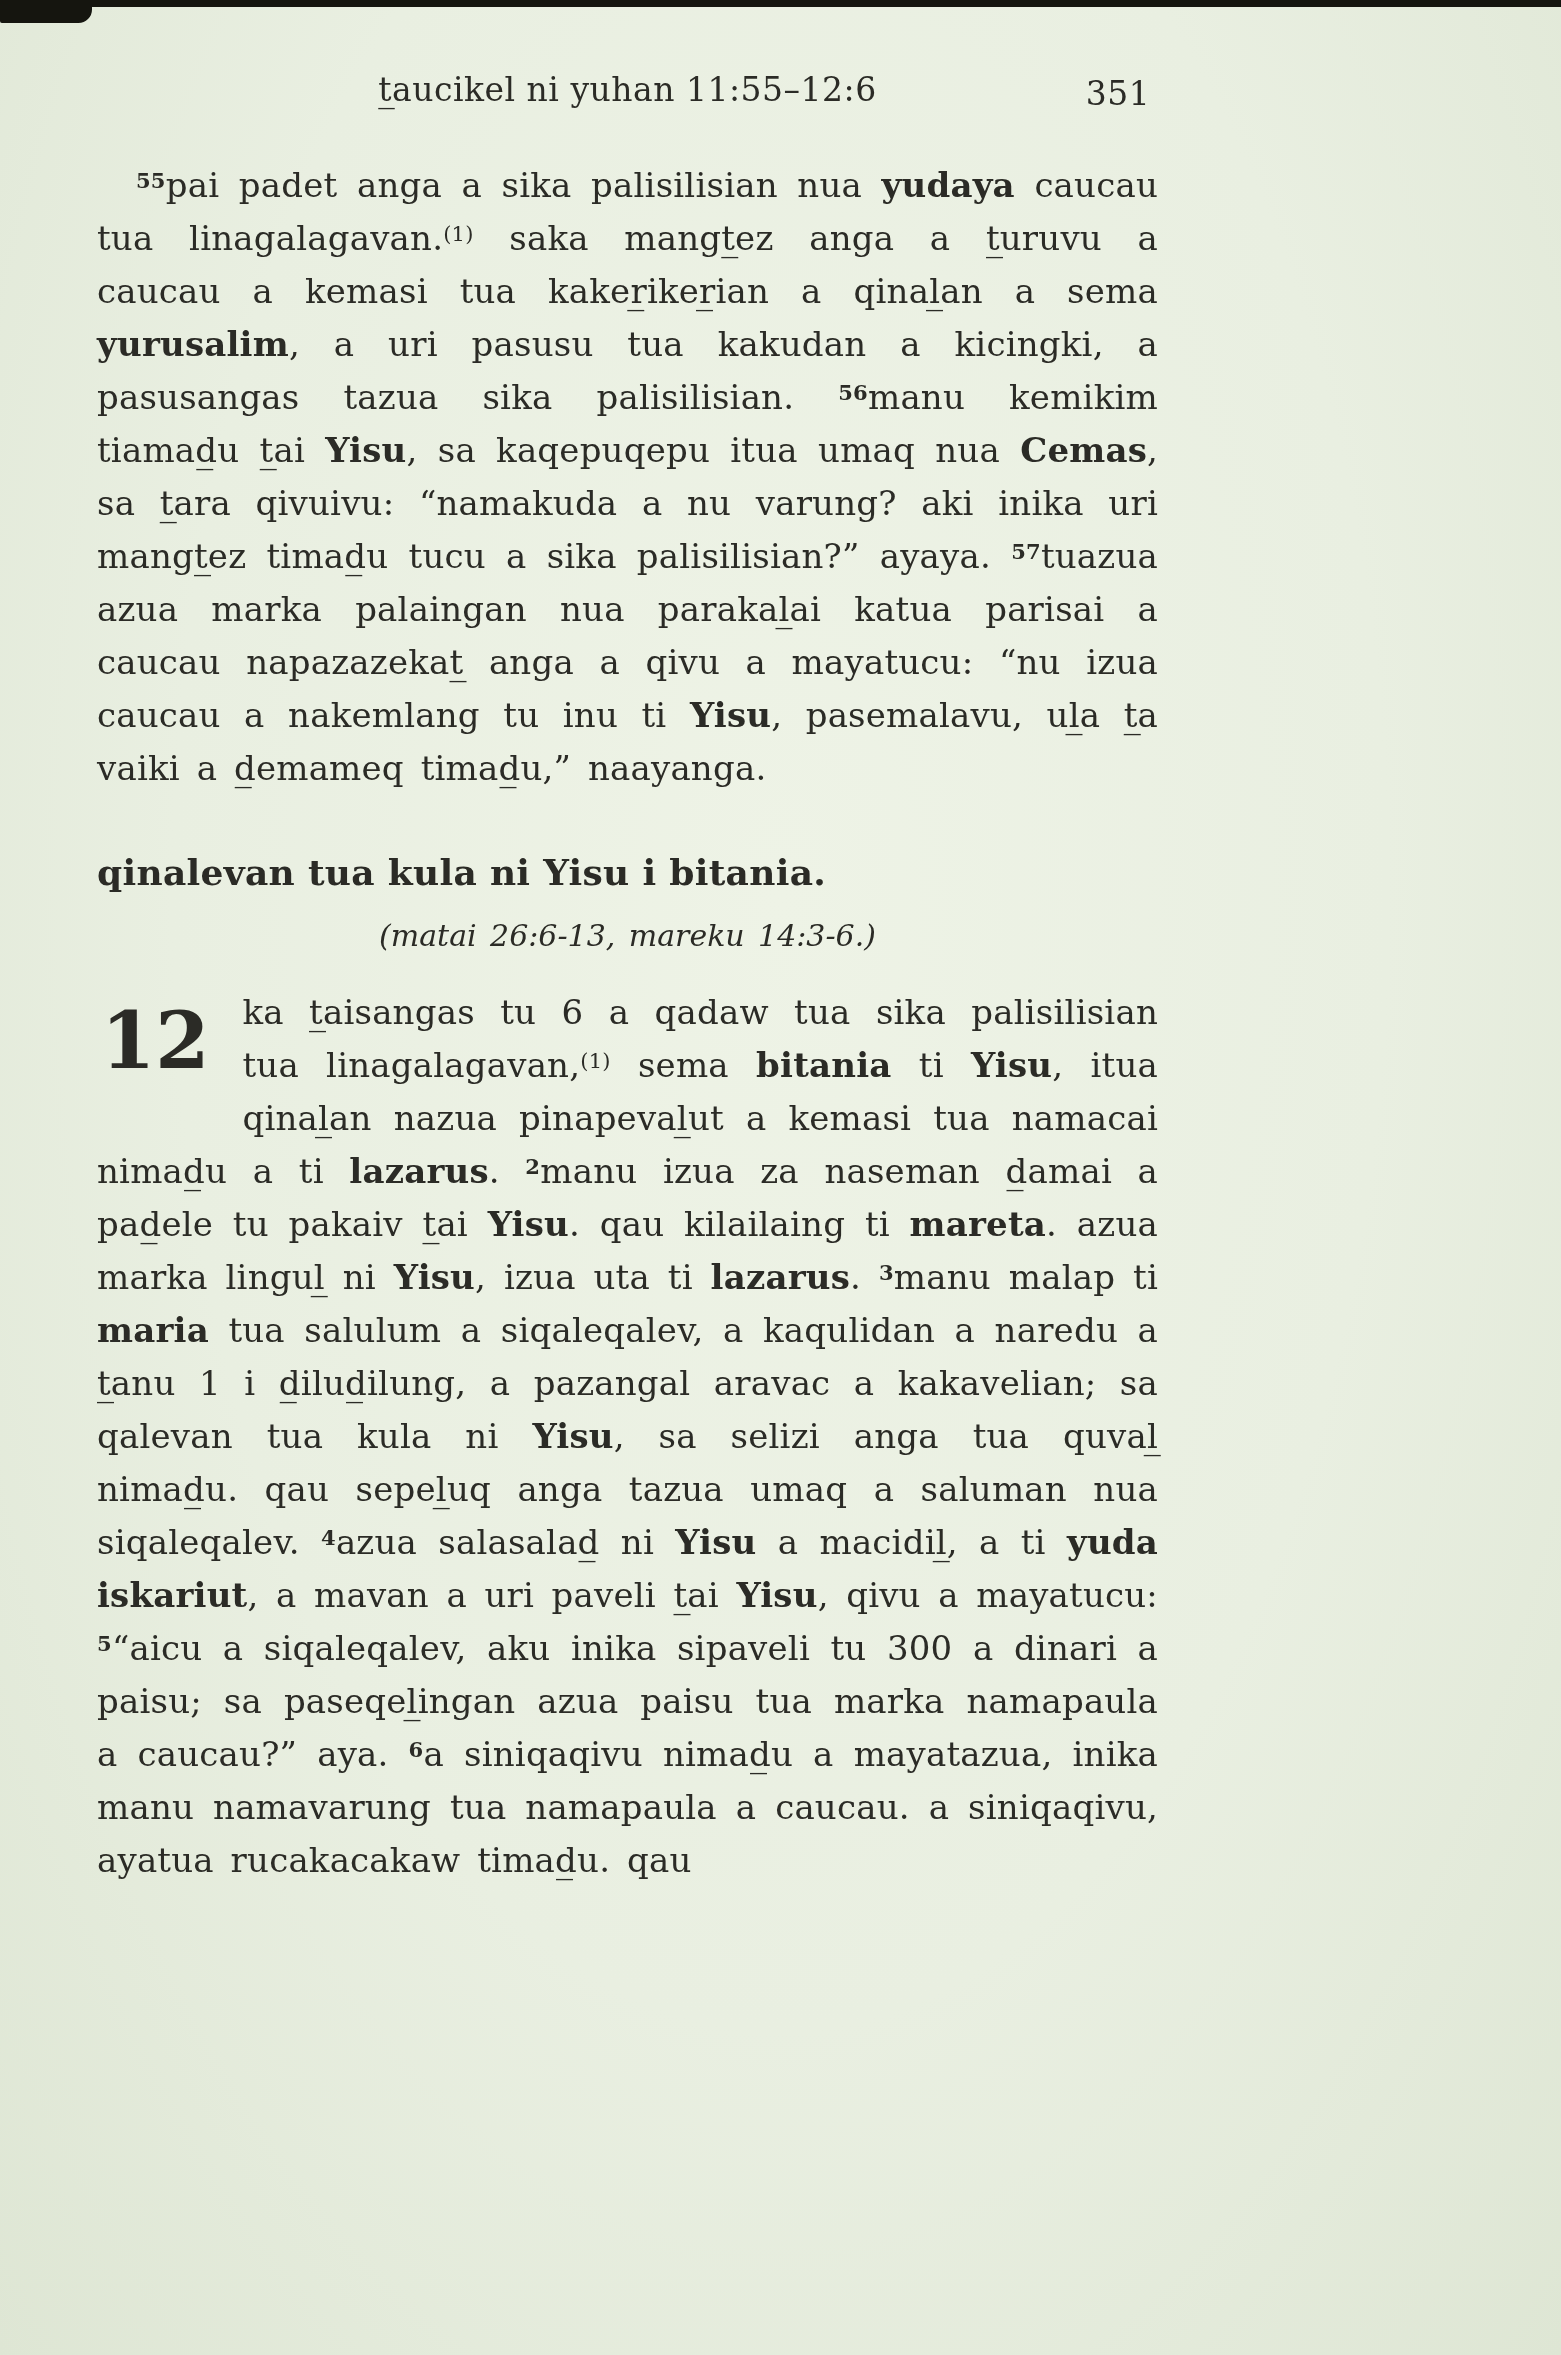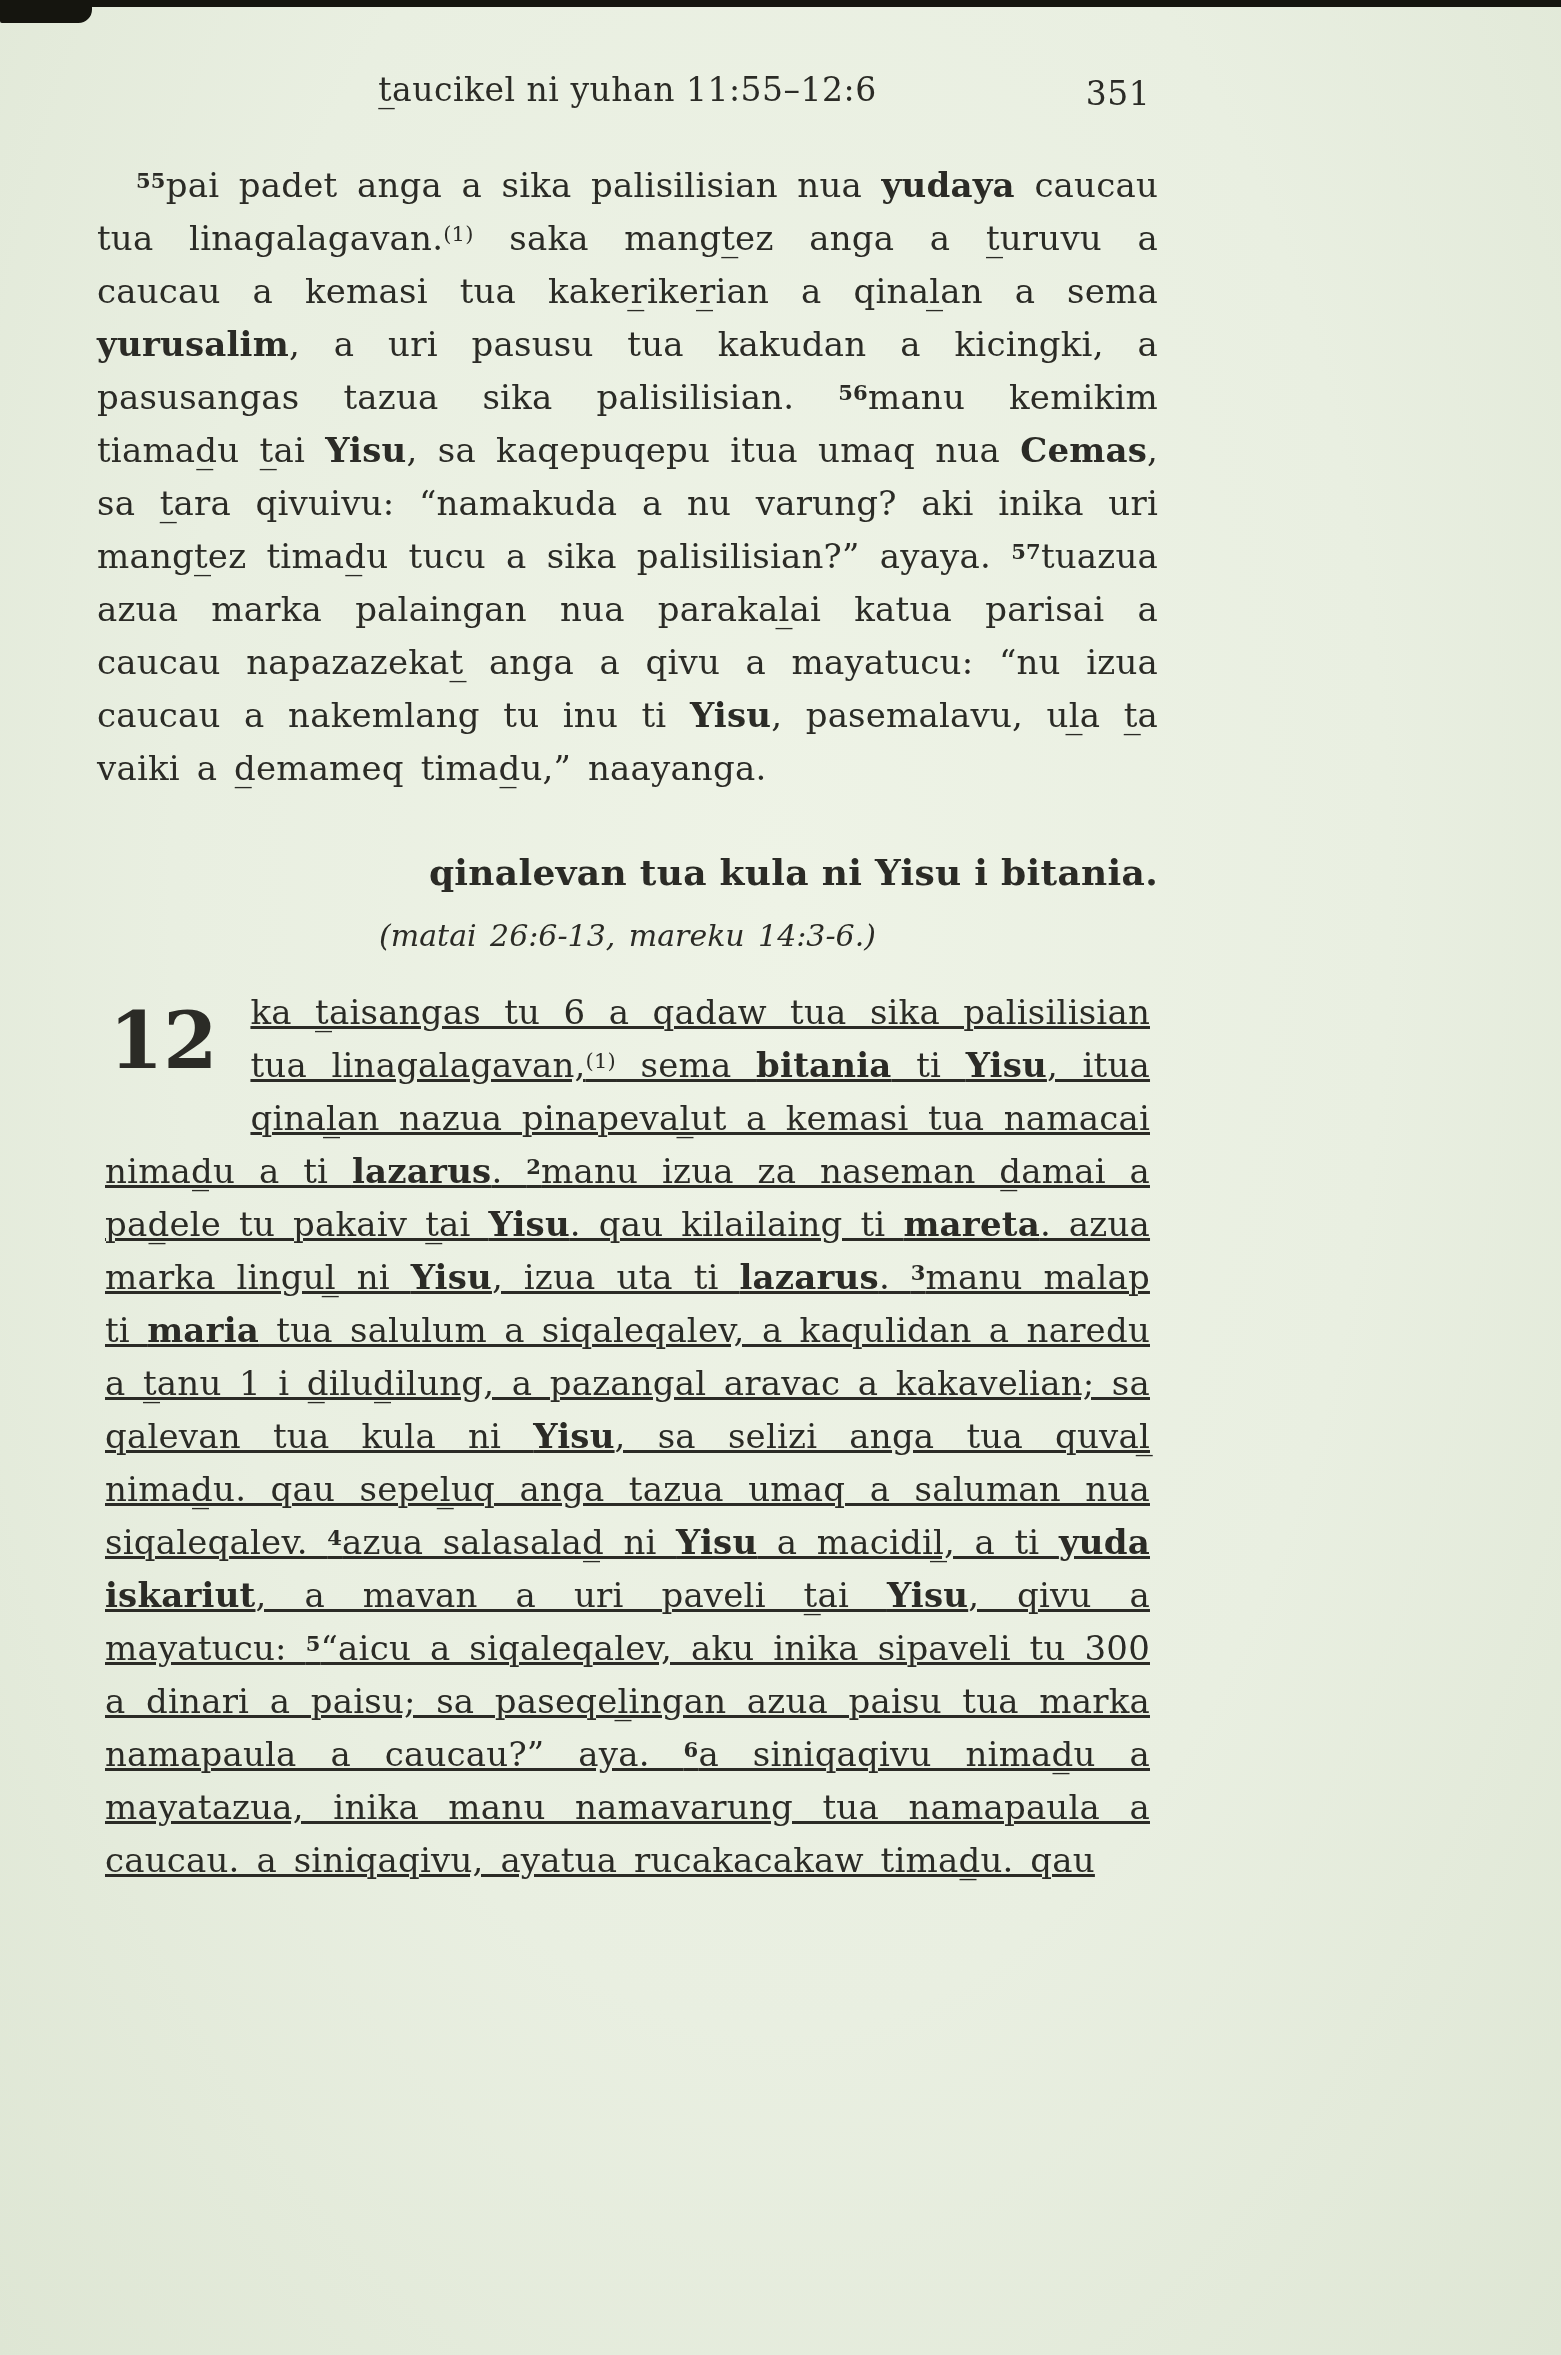--- a/index.html
+++ b/index.html
@@ -54,34 +54,34 @@
     font-size: 0.62em;
     line-height: 0;
     vertical-align: baseline;
     position: relative;
     top: -0.45em;
   }
   .b { font-weight: 700; }
   .i { font-style: italic; }
   .indent { text-indent: 39px; }
   .section-heading {
-    text-align: right;
+    text-align: left;
     font-size: 36px;
     font-weight: 700;
     margin: 56px 0 25px 0;
     letter-spacing: 0.3px;
   }
   .reference {
     text-align: center;
     font-style: italic;
     font-size: 30px;
     margin: 0 0 33px 0;
     word-spacing: 3.9px;
   }
-  .chapter-par { margin: 8px; text-decoration: underline; }
+  .chapter-par { margin: 0; }
   .chapter-par::after { content: ""; display: block; clear: both; }
   .chapter-num {
     float: left;
     font-size: 78px;
     font-weight: 700;
     line-height: 93px;
     height: 101px;
     margin: 7.8px 33px 0 3.9px;
   }
   .footnote-block { margin-top: 45px; }

